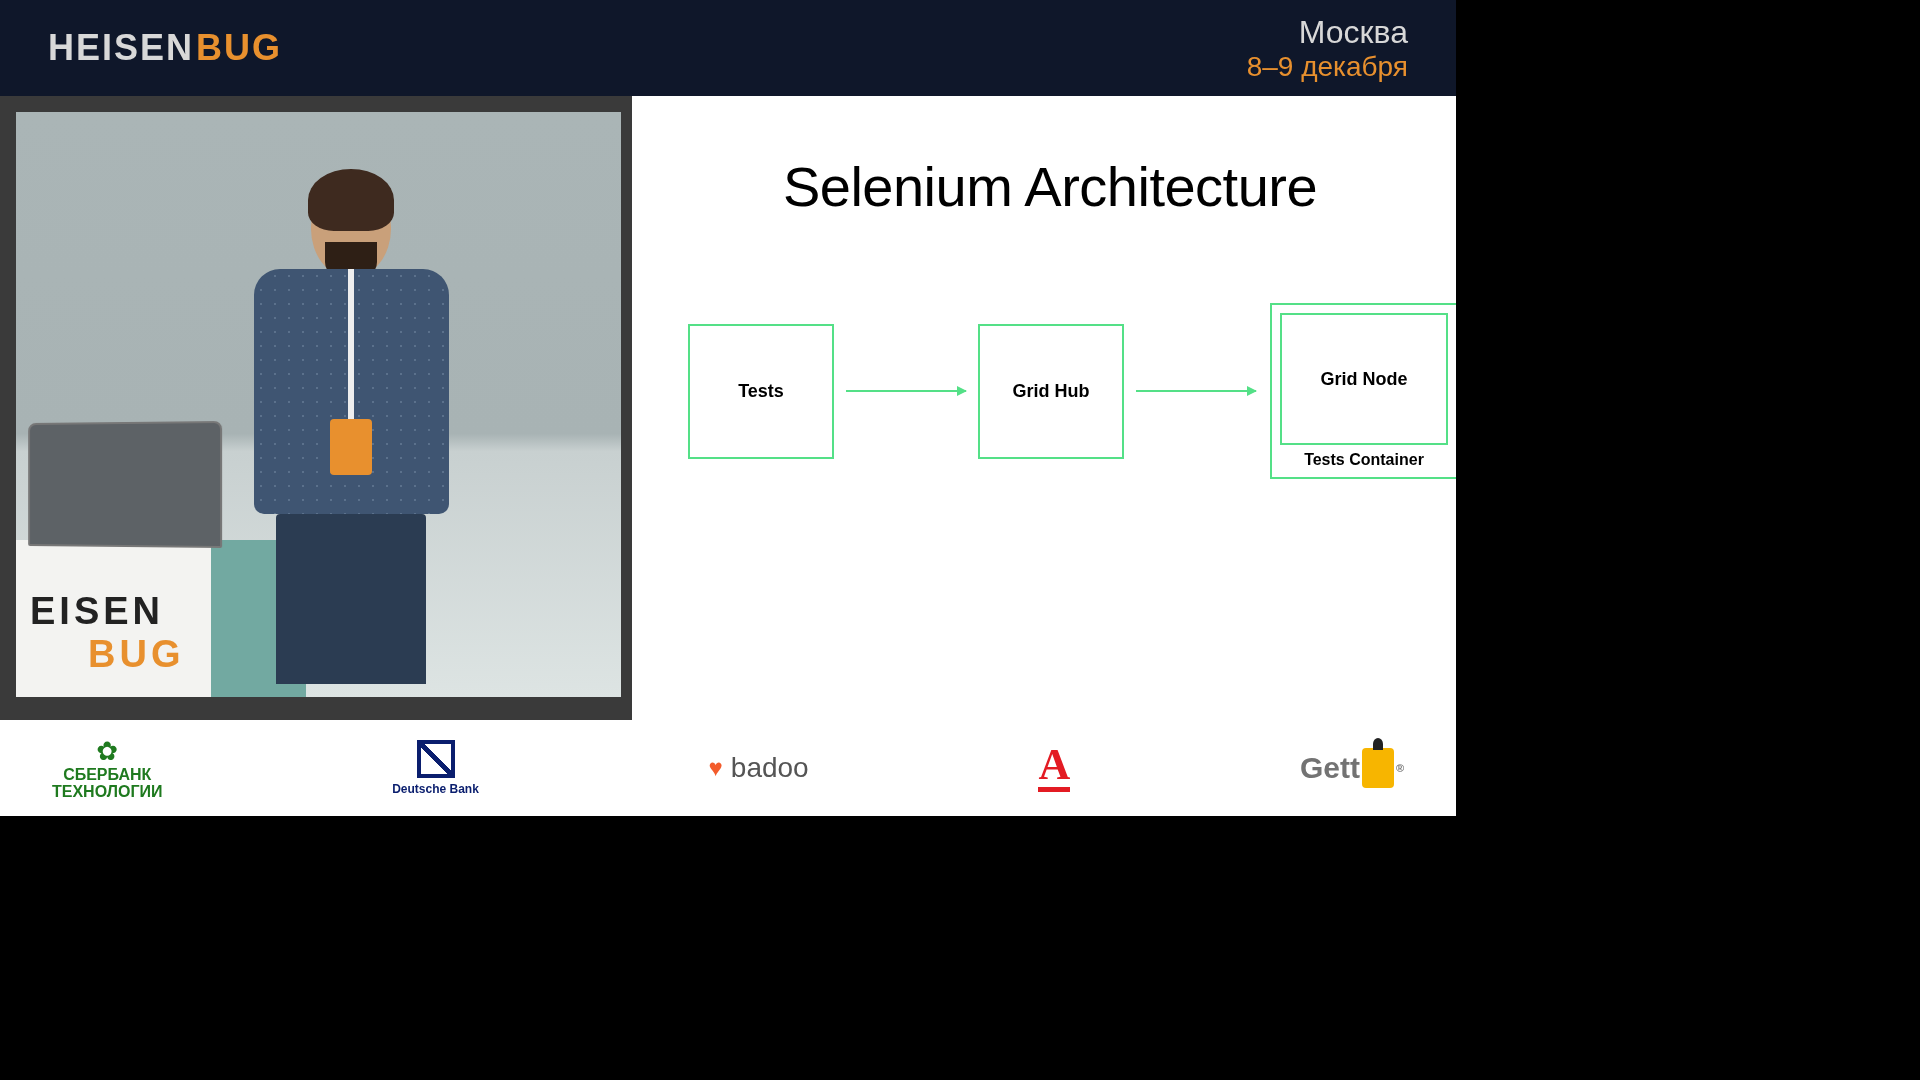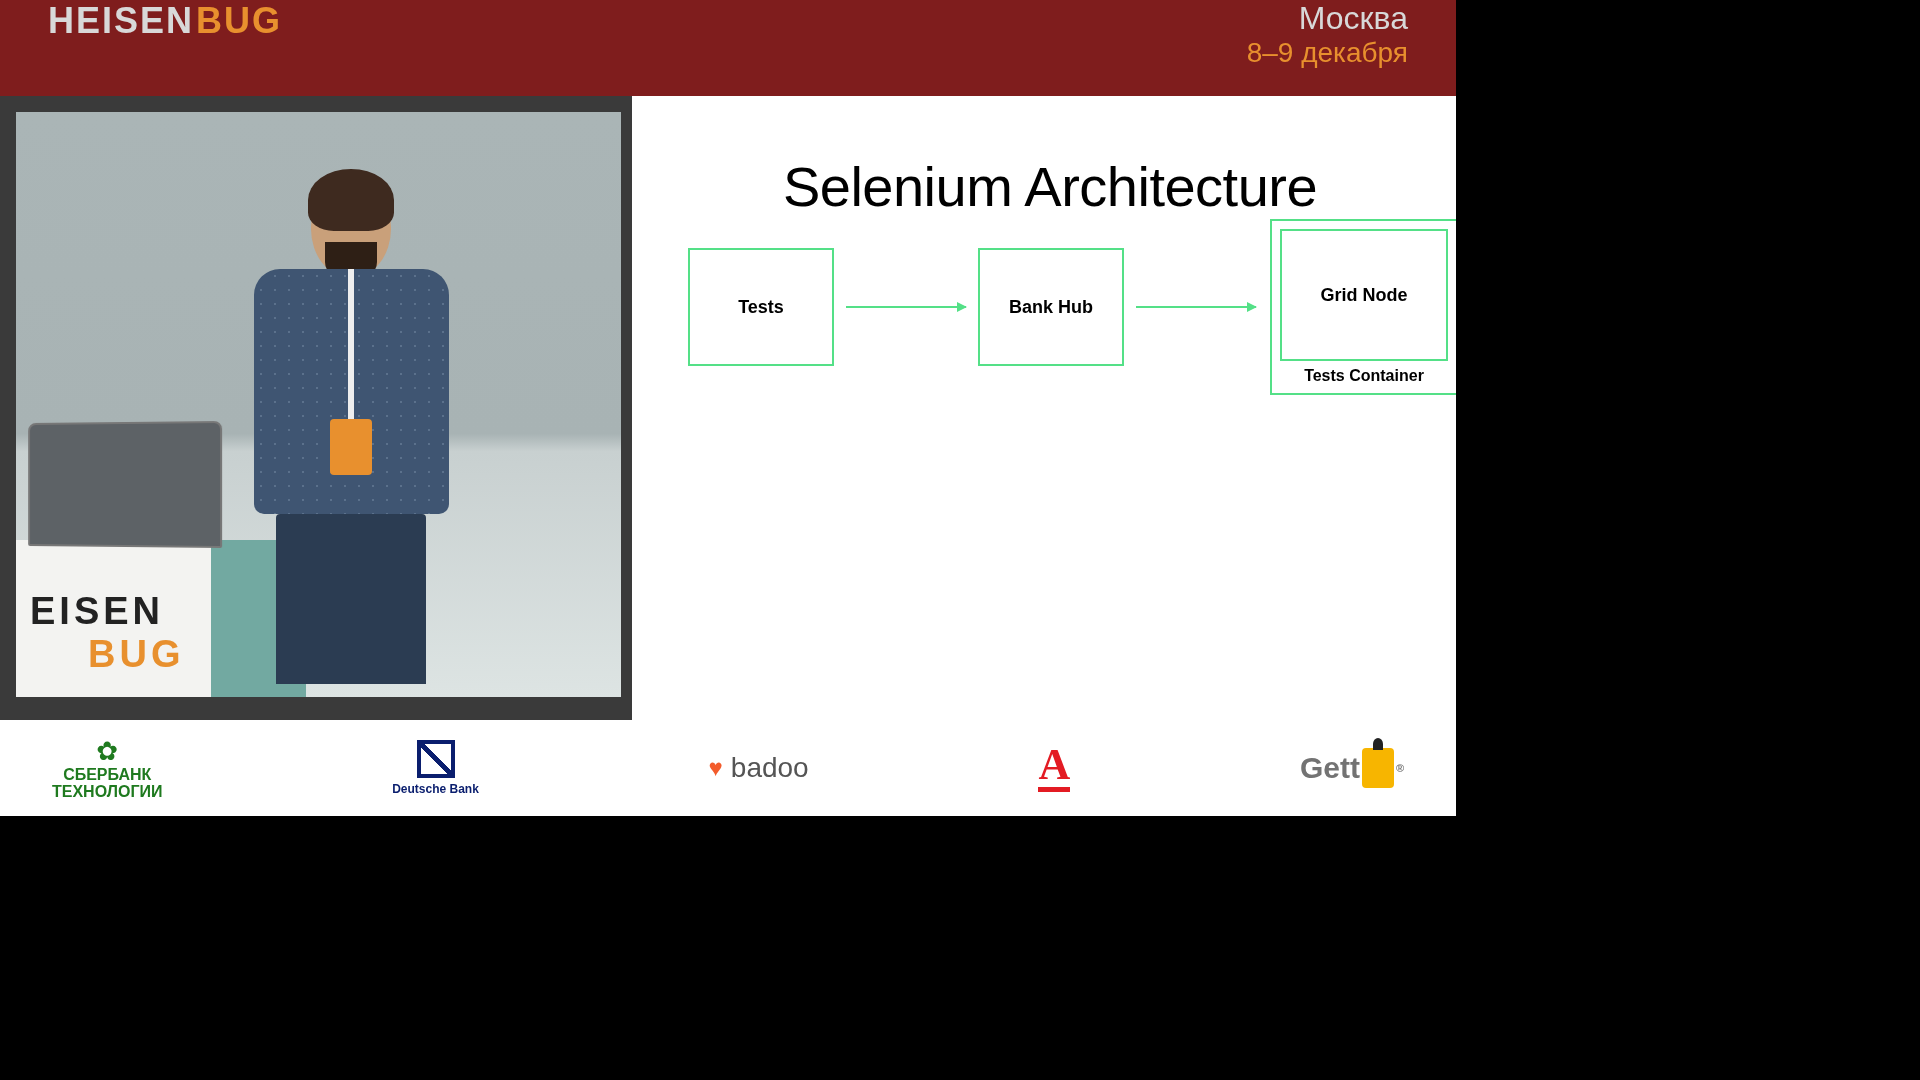--- a/index.html
+++ b/index.html
@@ -5,23 +5,24 @@
     * { margin: 0; padding: 0; box-sizing: border-box; }
     body {
       width: 1456px;
       height: 816px;
       font-family: Arial, Helvetica, sans-serif;
       overflow: hidden;
       background: #000;
     }
     .top-bar {
       height: 96px;
-      background: #7f1d1d;
+      background: #0f172a;
       display: flex;
       justify-content: space-between;
+      align-items: center;
       padding: 0 48px;
     }
     .logo {
       display: flex;
       align-items: baseline;
       gap: 2px;
     }
     .logo-heisen {
       color: #d8d8d8;
       font-size: 36px;
@@ -152,31 +153,32 @@
       background: #fff;
       padding: 58px 10px 0 10px;
       position: relative;
     }
     .slide-title {
       font-size: 56px;
       font-weight: 500;
       color: #000;
       text-align: center;
       letter-spacing: -0.5px;
+      margin-bottom: 84px;
       font-family: "Helvetica Neue", Helvetica, Arial, sans-serif;
     }
     .diagram {
       display: flex;
       align-items: center;
       padding-left: 46px;
     }
     .box {
       border: 2px solid #54e087;
       width: 146px;
-      height: 118px;
+      height: 135px;
       display: flex;
       align-items: center;
       justify-content: center;
       font-size: 18px;
       font-weight: 600;
       color: #000;
       font-family: "Helvetica Neue", Helvetica, Arial, sans-serif;
     }
     .arrow {
       width: 120px;
@@ -322,21 +324,21 @@
         <div class="legs"></div>
       </div>
     </div>
   </div>
 
   <div class="slide-pane">
     <h1 class="slide-title">Selenium Architecture</h1>
     <div class="diagram">
       <div class="box">Tests</div>
       <div class="arrow"></div>
-      <div class="box">Bank Hub</div>
+      <div class="box">Grid Hub</div>
       <div class="arrow"></div>
       <div class="container-box">
         <div class="box">Grid Node</div>
         <div class="container-label">Tests Container</div>
       </div>
     </div>
   </div>
 </div>
 
 <div class="sponsors">

